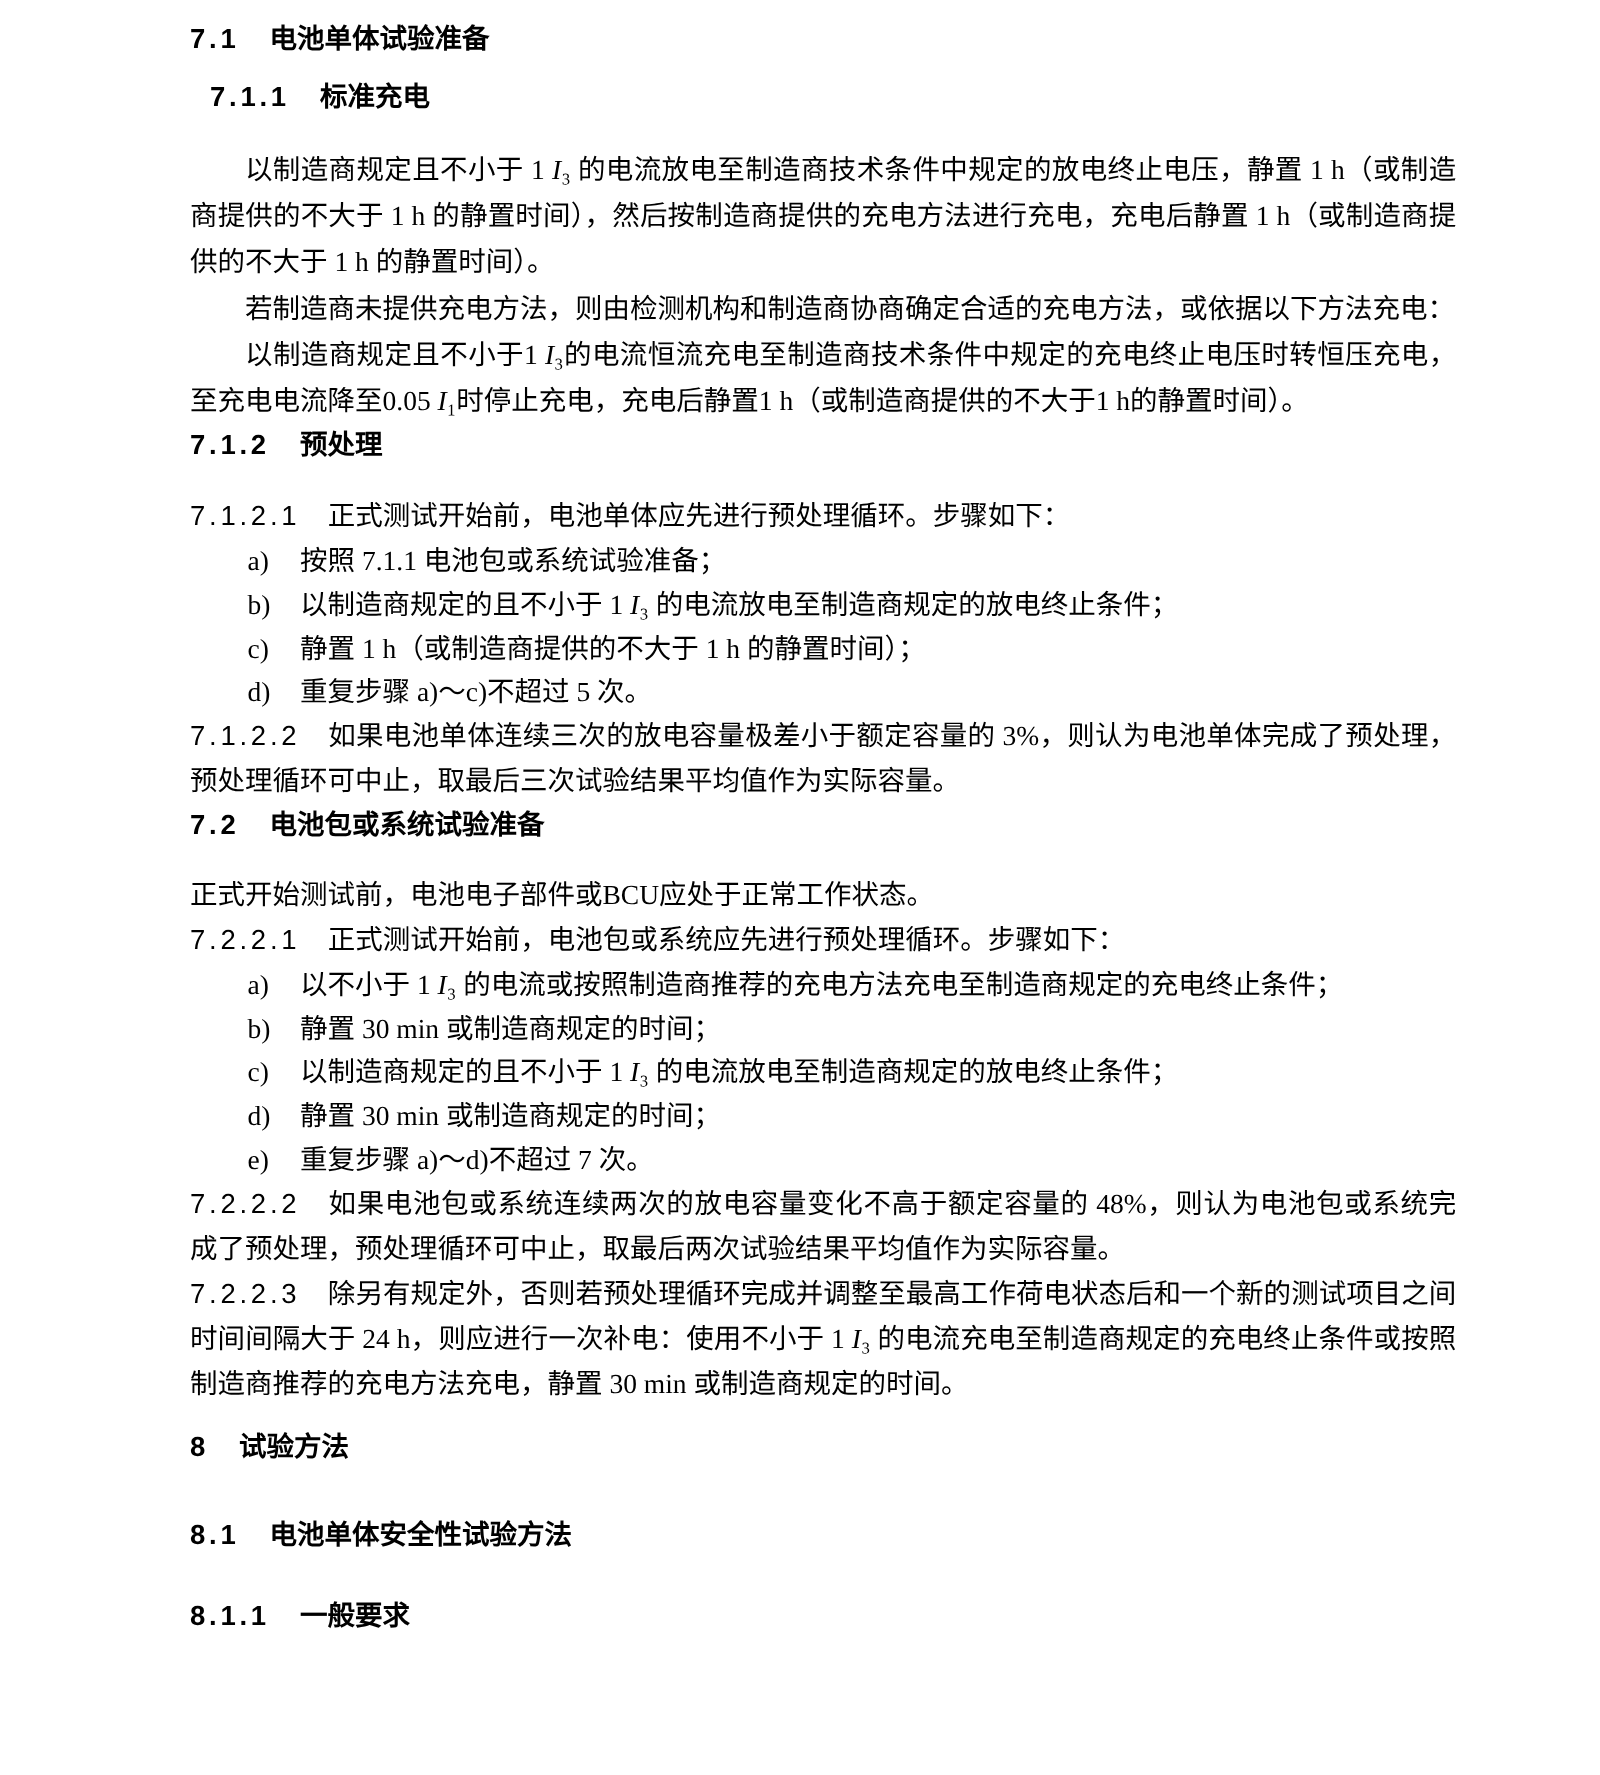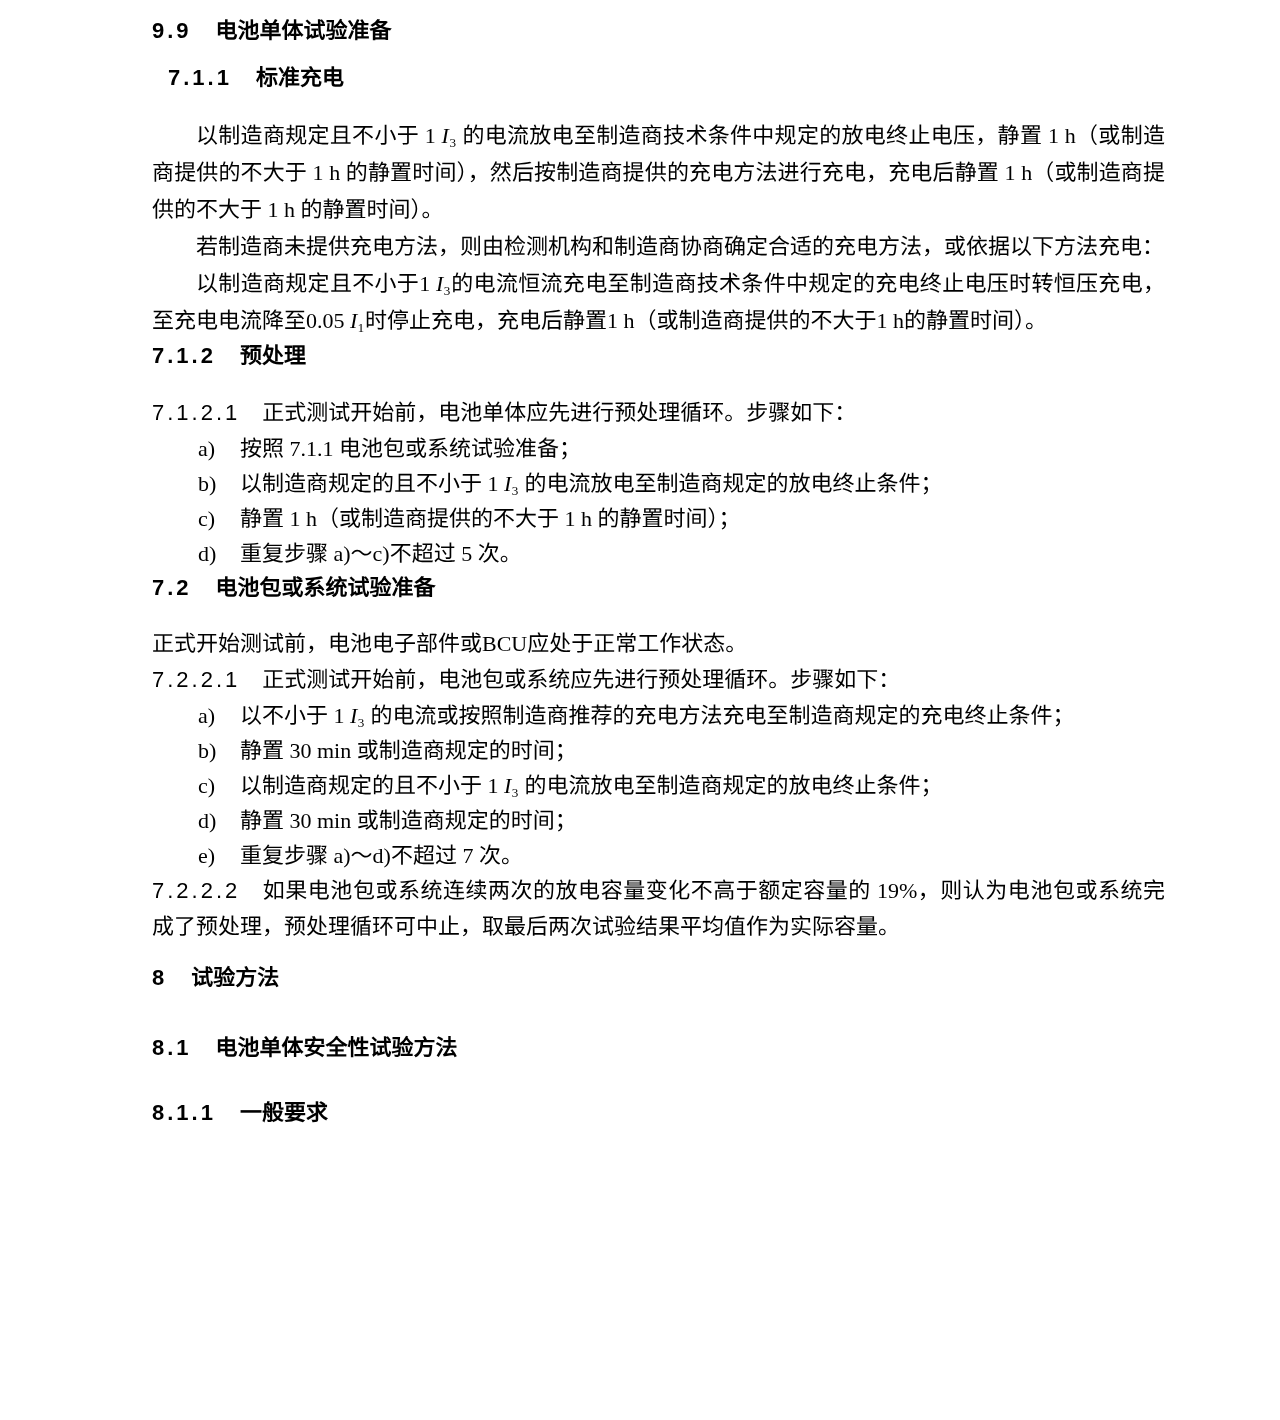--- a/index.html
+++ b/index.html
@@ -72,21 +72,21 @@
   #blk-8       { margin: 20px 0 44px; }
   #blk-8-1     { margin: 12px 0 39px; }
   #blk-8-1-1   { margin: 0; }
 </style>
 </head>
 <body>
 
 <div class="doc">
 
   <div class="heading" id="blk-7-1">
-    <span class="num">9.9</span><span>电池单体试验准备</span>
+    <span class="num">7.1</span><span>电池单体试验准备</span>
   </div>
 
   <div class="heading" id="blk-7-1-1">
     <span class="num">7.1.1</span><span>标准充电</span>
   </div>
 
   <p class="para indent">以制造商规定且不小于 1 <i class="ivar">I</i>₃ 的电流放电至制造商技术条件中规定的放电终止电压，静置 1 h（或制造商提供的不大于 1 h 的静置时间），然后按制造商提供的充电方法进行充电，充电后静置 1 h（或制造商提供的不大于 1 h 的静置时间）。</p>
   <p class="para indent">若制造商未提供充电方法，则由检测机构和制造商协商确定合适的充电方法，或依据以下方法充电：</p>
   <p class="para indent">以制造商规定且不小于1 <i class="ivar">I</i>₃的电流恒流充电至制造商技术条件中规定的充电终止电压时转恒压充电，至充电电流降至0.05 <i class="ivar">I</i>₁时停止充电，充电后静置1 h（或制造商提供的不大于1 h的静置时间）。</p>
 
@@ -98,20 +98,23 @@
     <span class="cnum">7.1.2.1</span><span>正式测试开始前，电池单体应先进行预处理循环。步骤如下：</span>
   </p>
 
   <ul class="doc-list">
     <li class="doc-li"><span class="marker">a)</span><span>按照 7.1.1 电池包或系统试验准备；</span></li>
     <li class="doc-li"><span class="marker">b)</span><span>以制造商规定的且不小于 1 <i class="ivar">I</i>₃ 的电流放电至制造商规定的放电终止条件；</span></li>
     <li class="doc-li"><span class="marker">c)</span><span>静置 1 h（或制造商提供的不大于 1 h 的静置时间）；</span></li>
     <li class="doc-li"><span class="marker">d)</span><span>重复步骤 a)～c)不超过 5 次。</span></li>
   </ul>
 
+  <p class="clause">
+    <span class="cnum">7.1.2.2</span><span>如果电池单体连续三次的放电容量极差小于额定容量的 3%，则认为电池单体完成了预处理，预处理循环可中止，取最后三次试验结果平均值作为实际容量。</span>
+  </p>
 
   <div class="heading" id="blk-7-2">
     <span class="num">7.2</span><span>电池包或系统试验准备</span>
   </div>
 
 
   <p class="para">正式开始测试前，电池电子部件或BCU应处于正常工作状态。</p>
 
 
   <p class="clause">
@@ -120,23 +123,26 @@
 
   <ul class="doc-list">
     <li class="doc-li"><span class="marker">a)</span><span>以不小于 1 <i class="ivar">I</i>₃ 的电流或按照制造商推荐的充电方法充电至制造商规定的充电终止条件；</span></li>
     <li class="doc-li"><span class="marker">b)</span><span>静置 30 min 或制造商规定的时间；</span></li>
     <li class="doc-li"><span class="marker">c)</span><span>以制造商规定的且不小于 1 <i class="ivar">I</i>₃ 的电流放电至制造商规定的放电终止条件；</span></li>
     <li class="doc-li"><span class="marker">d)</span><span>静置 30 min 或制造商规定的时间；</span></li>
     <li class="doc-li"><span class="marker">e)</span><span>重复步骤 a)～d)不超过 7 次。</span></li>
   </ul>
 
   <p class="clause">
-    <span class="cnum">7.2.2.2</span><span>如果电池包或系统连续两次的放电容量变化不高于额定容量的 19%，则认为电池包或系统完成了预处理，预处理循环可中止，取最后两次试验结果平均值作为实际容量。</span>
+    <span class="cnum">7.2.2.2</span><span>如果电池包或系统连续两次的放电容量变化不高于额定容量的 48%，则认为电池包或系统完成了预处理，预处理循环可中止，取最后两次试验结果平均值作为实际容量。</span>
   </p>
 
+  <p class="clause">
+    <span class="cnum">7.2.2.3</span><span>除另有规定外，否则若预处理循环完成并调整至最高工作荷电状态后和一个新的测试项目之间时间间隔大于 24 h，则应进行一次补电：使用不小于 1 <i class="ivar">I</i>₃ 的电流充电至制造商规定的充电终止条件或按照制造商推荐的充电方法充电，静置 30 min 或制造商规定的时间。</span>
+  </p>
 
   <div class="heading" id="blk-8">
     <span class="num">8</span><span>试验方法</span>
   </div>
 
   <div class="heading" id="blk-8-1">
     <span class="num">8.1</span><span>电池单体安全性试验方法</span>
   </div>
 
   <div class="heading" id="blk-8-1-1">

